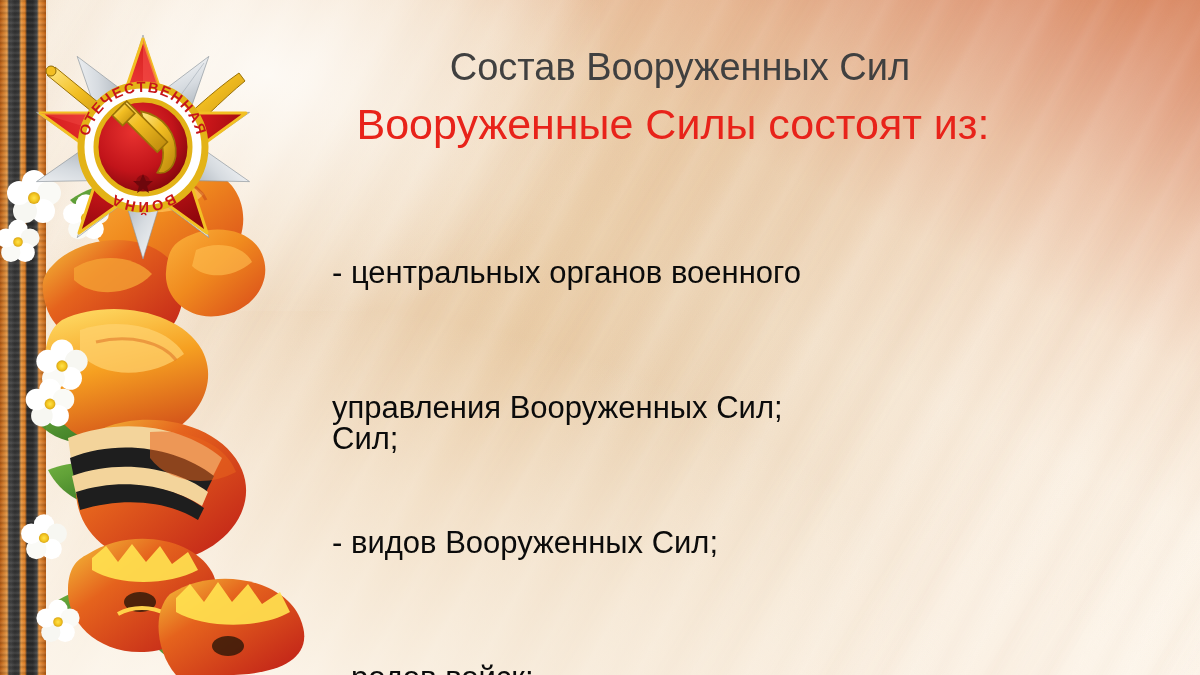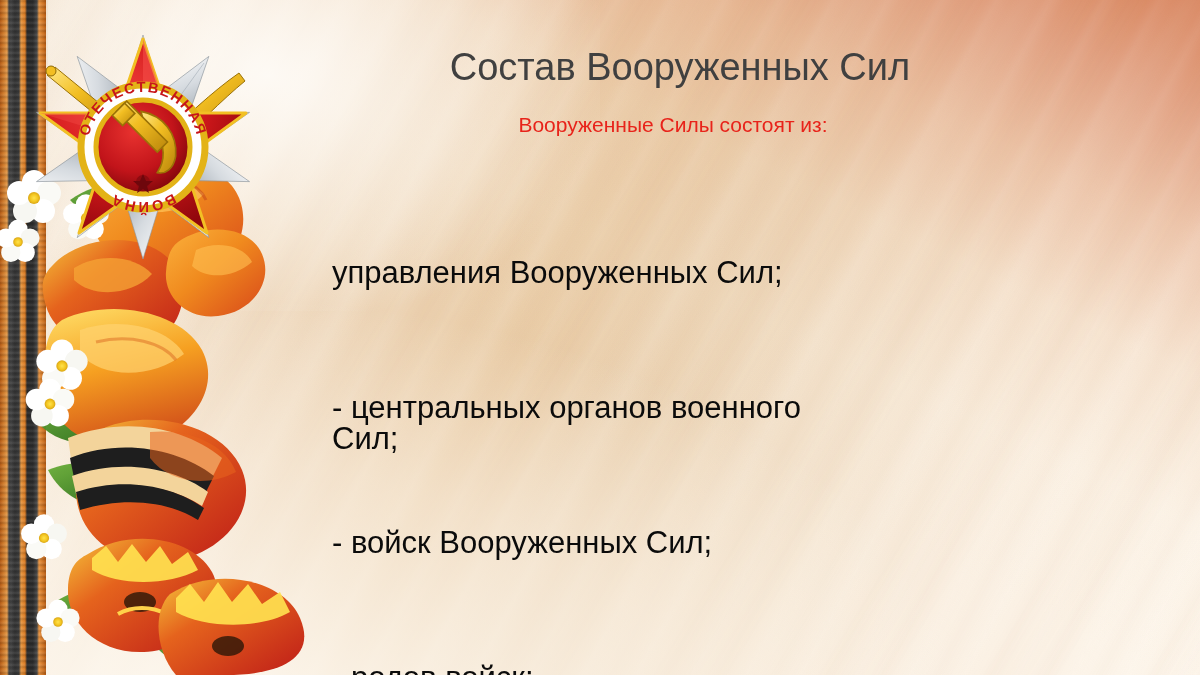--- a/index.html
+++ b/index.html
@@ -130,21 +130,21 @@
     line-height: 44px;
     white-space: nowrap;
     margin-top: 13px;
   }
   .subtitle {
     position: absolute;
     left: 328px; top: 104px;
     width: 690px;
     text-align: center;
     color: #E8231A;
-    font-size: 21px;
+    font-size: 43px;
     line-height: 41px;
   }
   .body-text {
     position: absolute;
     left: 332px; top: 160px;
     width: 790px;
     color: #0B0B0B;
     font-size: 31px;
     line-height: 45px;
     white-space: pre-wrap;
@@ -400,23 +400,23 @@
       <circle cx="125" cy="160" r="7" fill="#8E0B10"></circle>
       <path d="M125,152 L128,159 L135,159 L129,164 L131,171 L125,167 L119,171 L121,164 L115,159 L122,159 Z" fill="#6E070C"></path>
     </g>
   </svg>
 
   <div class="title">Состав Вооруженных Сил</div>
 
   <div class="subtitle">Вооруженные Силы состоят из:</div>
 
   <div class="body-text">
+    <span class="ln">- центральных органов военного</span>
     <span class="ln">управления Вооруженных Сил;</span>
-    <span class="ln">- центральных органов военного</span>
-    <span class="ln">- войск Вооруженных Сил;</span>
+    <span class="ln">- видов Вооруженных Сил;</span>
     <span class="ln">- родов войск;</span>
     
     
     <span class="ln" style="position:absolute; left:0; top:256px;">Сил;</span>
     
     
     
     
   </div>
 

